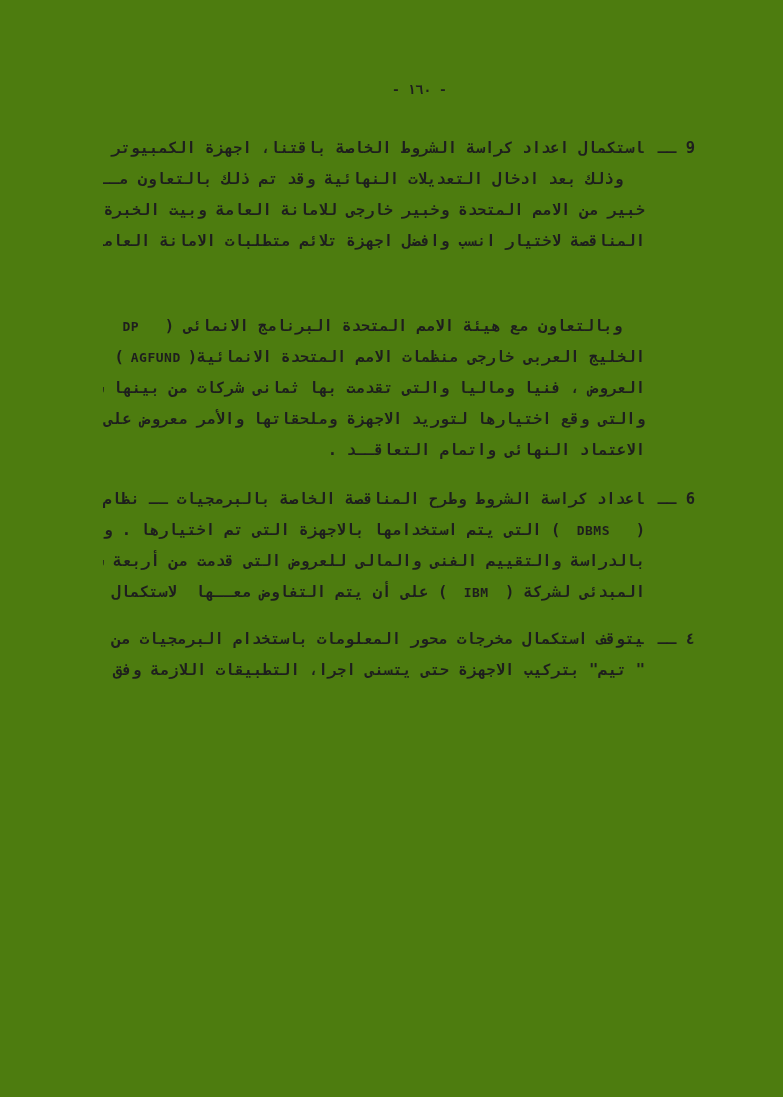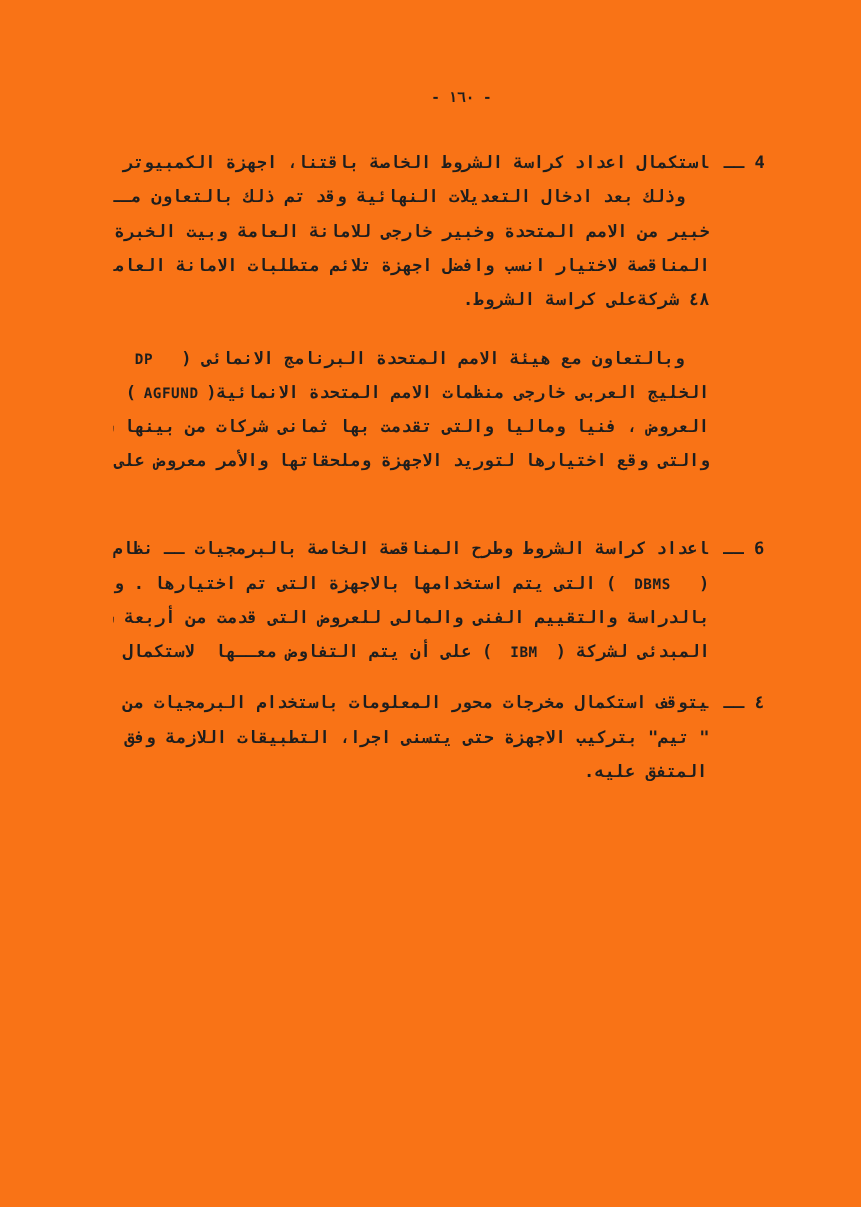--- a/index.html
+++ b/index.html
@@ -4,21 +4,21 @@
 <style>
   html,body{margin:0;padding:0;}
   body{
     width:783px;height:1097px;position:relative;
     background:#ffffff;
     font-family:"DejaVu Sans Mono","DejaVu Sans",sans-serif;
     font-weight:bold;
     color:#1e1e1e;
   }
   .page{
-    position:absolute;inset:0;background:#f97316;overflow:hidden;
+    position:absolute;inset:0;background:#4d7c0f;overflow:hidden;
   }
   .pagenum{
     position:absolute;top:80px;left:0;width:783px;height:20px;
     box-sizing:border-box;padding-left:56px;
     text-align:center;direction:rtl;
     font-size:13px;letter-spacing:1px;line-height:20px;
   }
   .block{
     position:absolute;left:103px;width:592px;direction:rtl;
   }
@@ -40,57 +40,56 @@
 </style>
 </head>
 <body>
 
 <div class="page">
 
   <div class="pagenum">- ١٦٠ -</div>
 
   <div class="block" id="item2">
     <div class="ln j">
-      <span class="marker">4 ــ</span><span>استكمال اعداد كراسة الشروط الخاصة باقتنا، اجهزة الكمبيوتر وملحقاتهــــــــــــا</span>
+      <span class="marker">9 ــ</span><span>استكمال اعداد كراسة الشروط الخاصة باقتنا، اجهزة الكمبيوتر وملحقاتهــــــــــــا</span>
     </div>
     <div class="ln s" style="margin-right:72px;">
       <span>وذلك بعد ادخال التعديلات النهائية وقد تم ذلك بالتعاون مــع</span>
     </div>
     <div class="ln j" style="margin-right:50px;">خبير من الامم المتحدة وخبير خارجى للامانة العامة وبيت الخبرة" تيم" بل طرحــــــت</div>
     <div class="ln j" style="margin-right:50px;">المناقصة لاختيار انسب وافضل اجهزة تلائم متطلبات الامانة العامة وبالفعل حصلــــــت</div>
-    <div class="ln s" style="margin-right:50px;">٤٨ شركةعلى كراسة الشروط.</div>
   </div>
 
   <div class="block" id="para-undp">
     <div class="ln j" style="margin-right:73px;margin-left:19px;">
       <span>وبالتعاون مع هيئة الامم المتحدة البرنامج الانمائى (&nbsp;&nbsp;</span><span class="lat">UNDP</span>
     </div>
     <div class="ln j" style="margin-right:50px;">
       <span>الخليج العربى خارجى منظمات الامم المتحدة الانمائية(</span><span class="lat">AGFUND</span><span>) ، تمت دراسة وتقــــــييم</span>
     </div>
     <div class="ln j" style="margin-right:50px;">
       <span>العروض ، فنيا وماليا والتى تقدمت بها ثمانى شركات من بينها شركــــــــة (&nbsp;</span>
     </div>
     <div class="ln j" style="margin-right:50px;">والتى وقع اختيارها لتوريد الاجهزة وملحقاتها والأمر معروض على الامم المتحدة لاستكمــال</div>
+    <div class="ln s" style="margin-right:50px;">الاعتماد النهائى واتمام التعاقــد .</div>
   </div>
 
   <div class="block" id="item3">
     <div class="ln j">
       <span class="marker">6 ــ</span><span>اعداد كراسة الشروط وطرح المناقصة الخاصة بالبرمجيات ــ نظام ادارة قواعد البيانــــــات</span>
     </div>
     <div class="ln j" style="margin-right:50px;">
       <span>(&nbsp;&nbsp;</span><span class="lat">DBMS</span><span>&nbsp;) التى يتم استخدامها بالاجهزة التى تم اختيارها . وعليه قامت الامانة العامــــة</span>
     </div>
     <div class="ln j" style="margin-right:50px;">بالدراسة والتقييم الفنى والمالى للعروض التى قدمت من أربعة شركات فتم الاختيــــــــار</div>
     <div class="ln s" style="margin-right:50px;">
       <span>المبدئى لشركة (&nbsp;</span><span class="lat">IBM</span><span>&nbsp;) على أن يتم التفاوض معــها &nbsp;لاستكمال الموضوع.</span>
     </div>
   </div>
 
   <div class="block" id="item4">
     <div class="ln j">
       <span class="marker">٤ ــ</span><span>يتوقف استكمال مخرجات محور المعلومات باستخدام البرمجيات من قبل بيت الخــــــــبرة</span>
     </div>
     <div class="ln j" style="margin-right:50px;">" تيم" بتركيب الاجهزة حتى يتسنى اجرا، التطبيقات اللازمة وفق البرنامج الزمنــــــــى</div>
-    <div class="ln s" style="margin-right:52px;">المتفق عليه.</div>
   </div>
 
 </div>
 
 </body></html>

